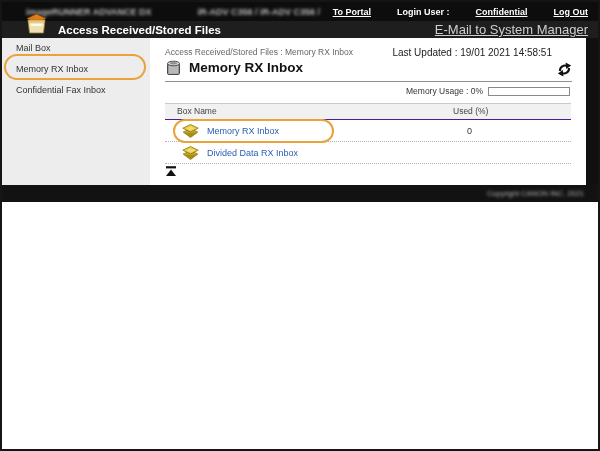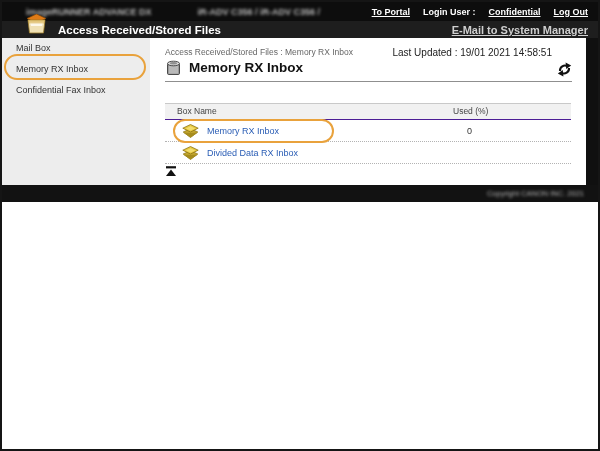--- a/index.html
+++ b/index.html
@@ -6,28 +6,28 @@
   html,body { background:#fff; }
   body { font-family:"Liberation Sans","DejaVu Sans",sans-serif; }
   .frame { position:relative; width:600px; height:451px; border:2px solid #151515; background:#fff; overflow:hidden; }
   .stage { position:absolute; inset:0; }
 
   
   .topbar { position:absolute; left:0; top:0; width:596px; height:19px; background:#0d0d0d; display:flex; align-items:center; color:#fff; font-size:9px; font-weight:bold; }
   .blurred { filter:blur(1.6px); color:#b9b9b9; white-space:nowrap; }
   .topbar .blur1 { margin-left:24px; }
   .topbar .blur2 { margin-left:46px; }
-  .topbar .right { margin-left:auto; display:flex; align-items:center; gap:13px; padding-right:10px; }
+  .topbar .right { margin-left:auto; display:flex; align-items:center; gap:26px; padding-right:10px; }
   .toplink { color:#fff; text-decoration:underline; cursor:pointer; white-space:nowrap; }
   .toplabel { color:#fff; white-space:nowrap; }
 
   
   .appbar { position:absolute; left:0; top:19px; width:596px; height:17px; background:#1e1e1e; display:flex; align-items:center; }
   .appbar .title { margin-left:56px; color:#fff; font-size:11.5px; font-weight:bold; white-space:nowrap; }
-  .appbar .email { margin-left:auto; padding-right:10px; color:#cfcfcf; font-size:11px; text-decoration:underline; cursor:pointer; white-space:nowrap;font-weight:bold; }
+  .appbar .email { margin-left:auto; padding-right:10px; color:#cfcfcf; font-size:13px; text-decoration:underline; cursor:pointer; white-space:nowrap; }
   .appicon { position:absolute; left:23px; top:12px; width:23px; height:21px; z-index:5; }
 
   
   .sidebar { position:absolute; left:0; top:36px; width:148px; height:147px; background:#ededed; }
   .side-item { height:21px; line-height:21px; padding-left:14px; font-size:9px; color:#333; cursor:pointer; white-space:nowrap; }
   .side-highlight { position:absolute; left:2px; top:16px; width:142px; height:26px; border:2px solid #e9a23c; border-radius:13px; pointer-events:none; }
 
   
   .content { position:absolute; left:148px; top:36px; width:436px; height:147px; background:#fff;padding-left:8px; }
   .rightstrip { position:absolute; left:584px; top:36px; width:12px; height:147px; background:#101010; }
@@ -111,20 +111,24 @@
       <span class="last-updated">Last Updated : 19/01 2021 14:58:51</span>
       <svg class="refresh-btn" viewBox="0 0 15 15">
         <path d="M3,9 A5,5 0 0 1 10.5,4.2" fill="none" stroke="#111" stroke-width="2.1"></path>
         <polygon points="8.6,0.6 14.2,3.6 9.2,6.9" fill="#111"></polygon>
         <path d="M12,6 A5,5 0 0 1 4.5,10.8" fill="none" stroke="#111" stroke-width="2.1"></path>
         <polygon points="6.4,14.4 0.8,11.4 5.8,8.1" fill="#111"></polygon>
       </svg>
 
       <div class="title-rule"></div>
 
+      <div class="usage-row">
+        <span>Memory Usage : 0%</span>
+        <span class="usage-bar"><span class="usage-fill" id="usage-fill" style="width: 0%;"></span></span>
+      </div>
 
       <div class="tbl-header">
         <span class="c1">Box Name</span>
         <span class="c2">Used (%)</span>
       </div>
 
       <div class="tbl-rows">
         <div class="tbl-row">
           <svg class="boxicon" viewBox="0 0 17 14">
             <polygon points="8.5,4.5 15.8,8 8.5,13.5 1.2,8" fill="#c2a52e" stroke="#8d7418" stroke-width="0.7"></polygon>

